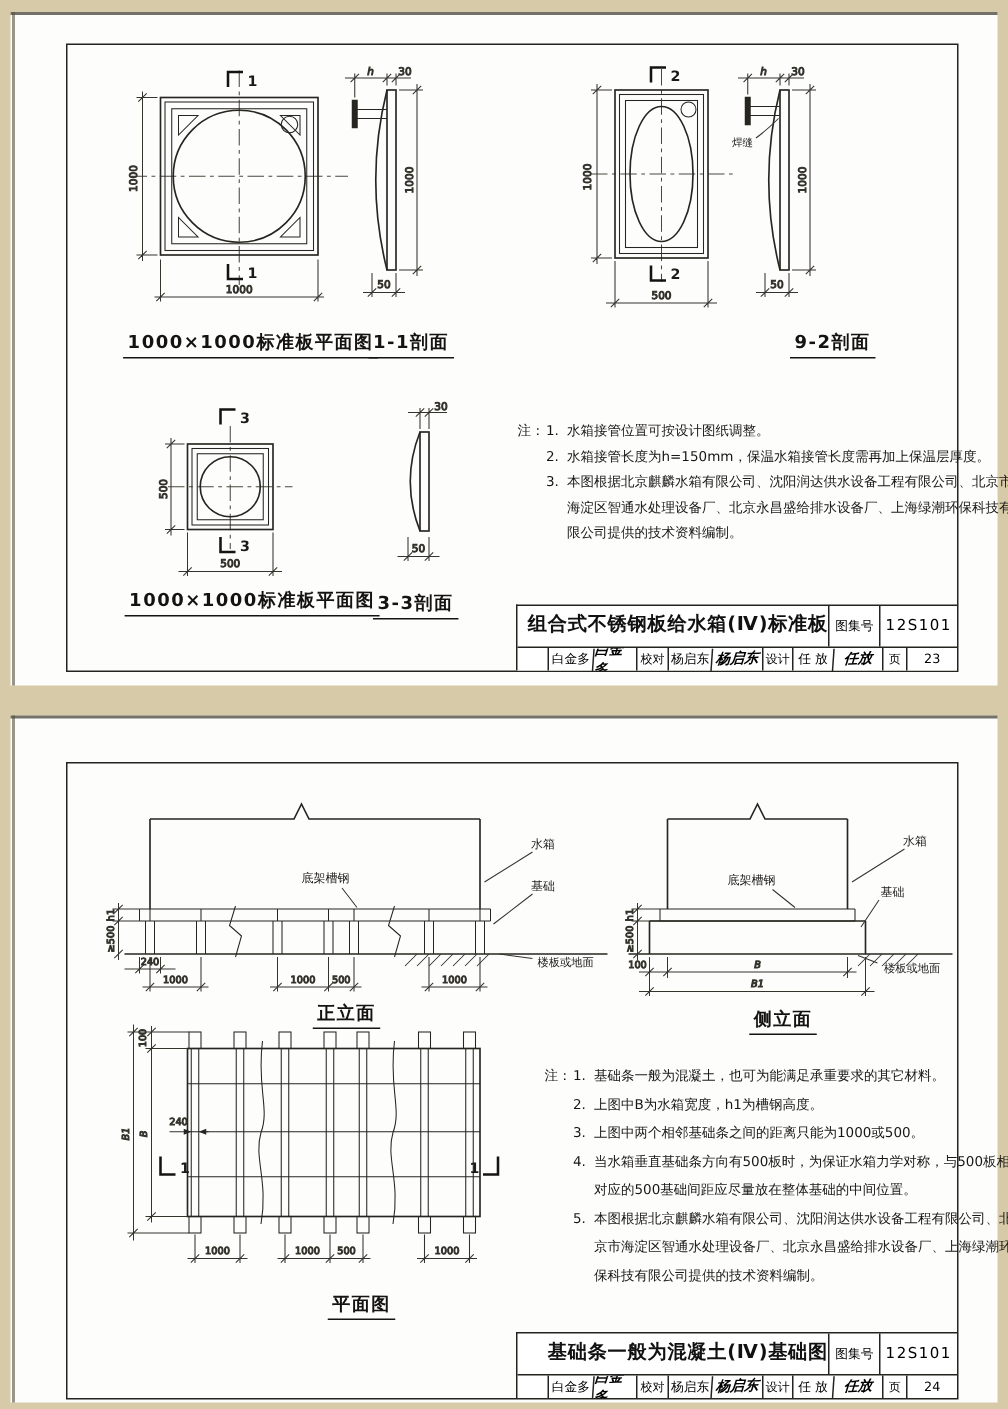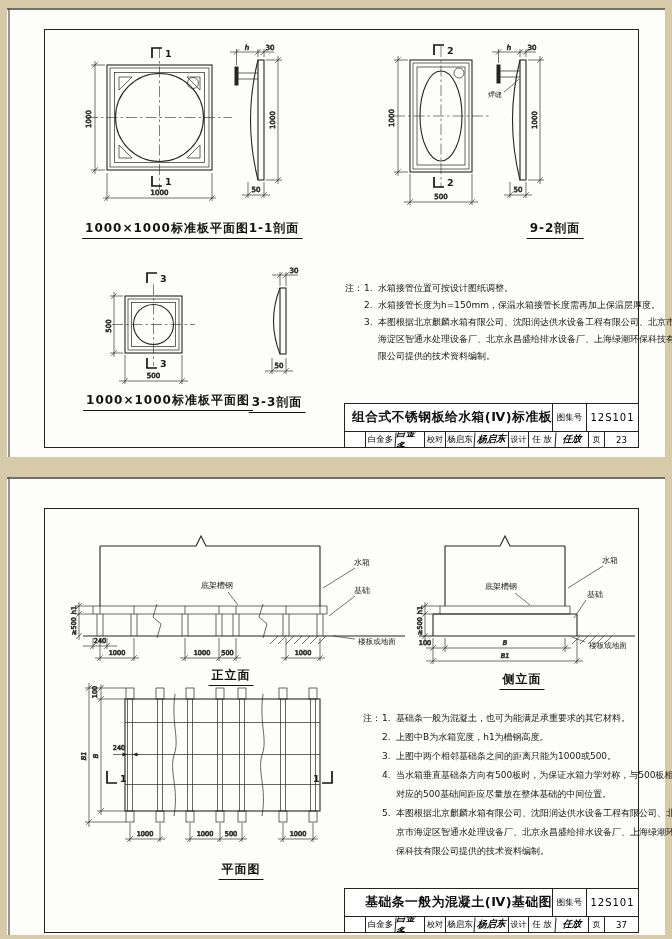--- a/index.html
+++ b/index.html
@@ -444,18 +444,18 @@
           <span class="c lab w20">审核</span>
           <span class="c nm w30">白金多</span>
           <span class="c sig w29">白金多</span>
           <span class="c lab w21">校对</span>
           <span class="c nm w29">杨启东</span>
           <span class="c sig w34">杨启东</span>
           <span class="c lab w20">设计</span>
           <span class="c nm w27">任 放</span>
           <span class="c sig w33">任放</span>
           <span class="c lab w16">页</span>
-          <span class="c nm wfl">37</span>
+          <span class="c nm wfl">24</span>
         </div>
       </div>
     </div>
   </div>
 </div>
 
 </body></html>

